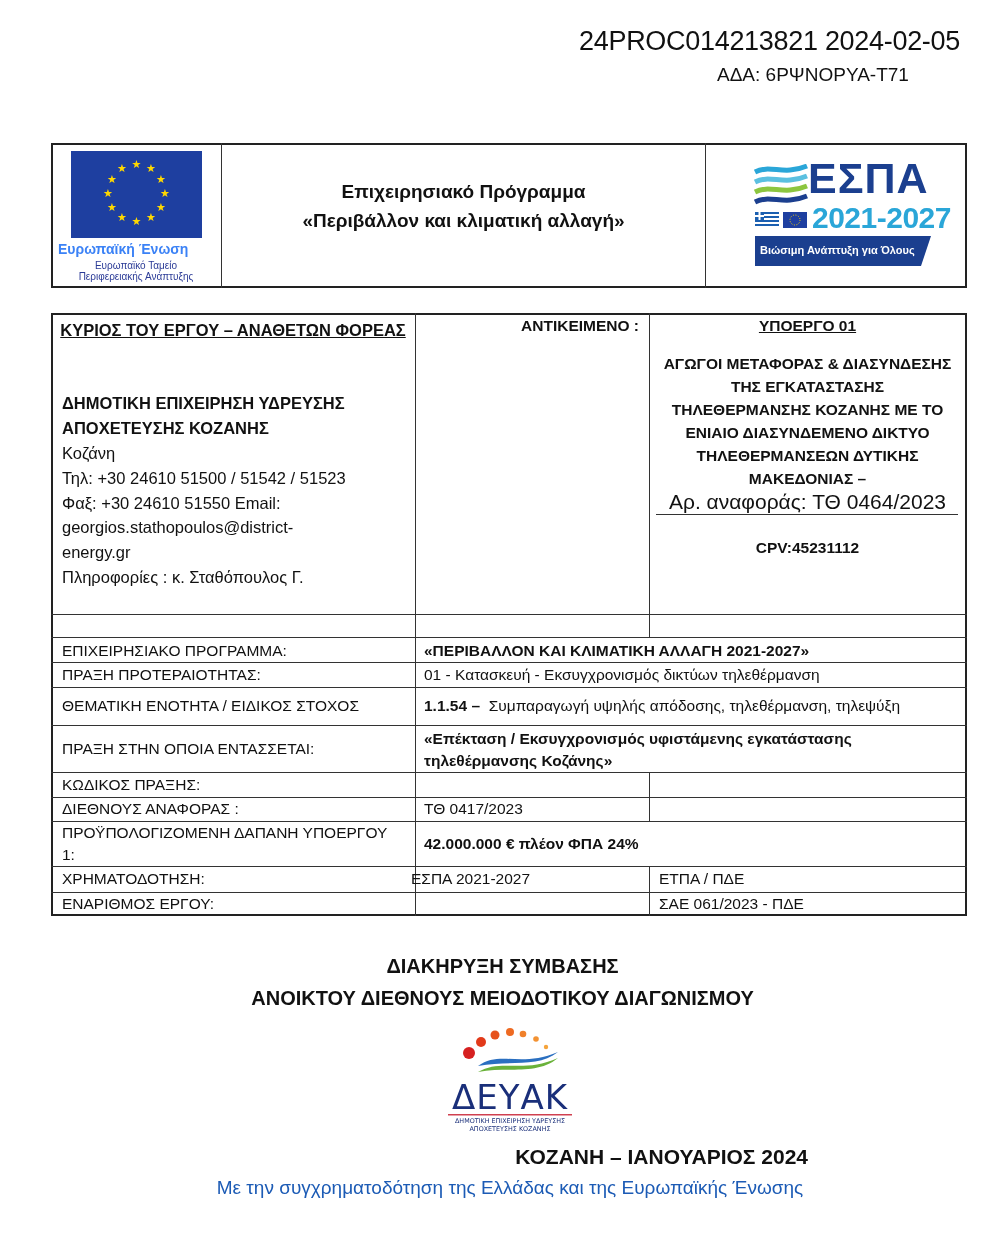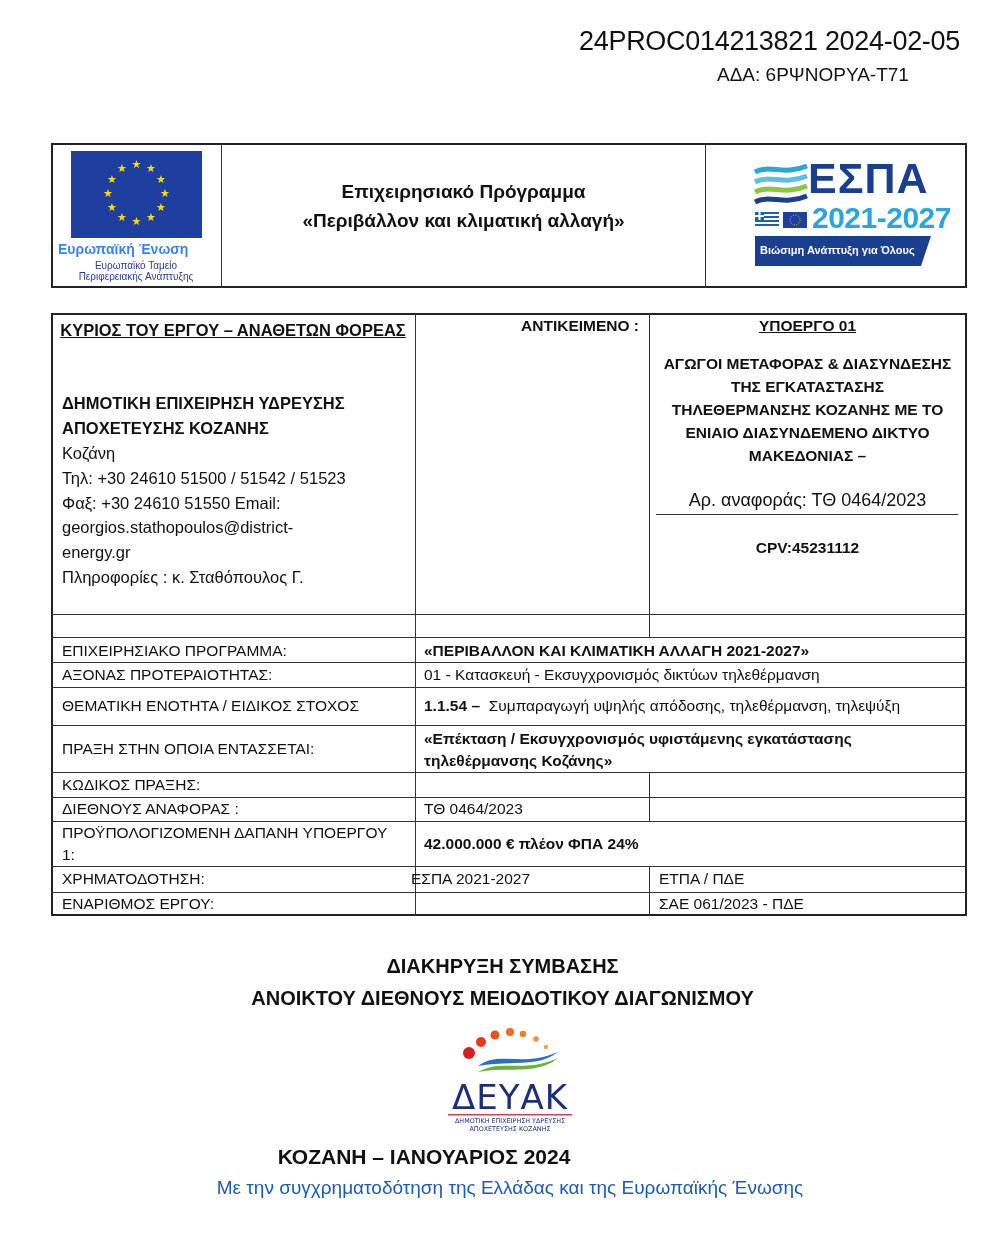--- a/index.html
+++ b/index.html
@@ -36,27 +36,27 @@
   .vline { position: absolute; width: 1px; background: #333; }
   .cell { position: absolute; font-size: 15.5px; line-height: 22px; white-space: nowrap; }
   .cell.b { font-weight: bold; }
 
   #owner-heading { left: 53px; width: 360px; top: 318px; text-align: center; font-weight: bold; font-size: 16.5px; line-height: 25px; text-decoration: underline; white-space: normal; }
   #owner-name { left: 62px; top: 391px; font-weight: bold; font-size: 16.5px; line-height: 25px; }
   #owner-lines { left: 62px; top: 441px; font-size: 16.5px; line-height: 24.8px; }
   #object-label { left: 417px; width: 222px; top: 317px; text-align: right; font-weight: bold; font-size: 15.5px; }
   #subproject-title { left: 650px; width: 315px; top: 317px; text-align: center; font-weight: bold; font-size: 15.5px; text-decoration: underline; }
   #subproject-desc { left: 650px; width: 315px; top: 352px; text-align: center; font-weight: bold; font-size: 15.5px; line-height: 23px; }
-  #ref-line { left: 650px; width: 315px; top: 490px; text-align: center; font-size: 18px; }
+  #ref-line { left: 650px; width: 315px; top: 490px; text-align: center; font-size: 21px; }
   #cpv { left: 650px; width: 315px; top: 539px; text-align: center; font-weight: bold; font-size: 15.5px; }
 
   #title1 { left: 0; width: 1005px; top: 955px; text-align: center; font-size: 20px; font-weight: bold; }
   #title2 { left: 0; width: 1005px; top: 987px; text-align: center; font-size: 20px; font-weight: bold; }
   #deyak { left: 440px; top: 1020px; width: 140px; height: 118px; }
-  #place-date { left: 0; width: 808px; top: 1145px; text-align: center; font-size: 21px; font-weight: bold; padding-left: 20px; }
+  #place-date { left: 0; width: 808px; top: 1145px; text-align: right; font-size: 21px; font-weight: bold; }
   #cofund { left: 0; width: 1020px; top: 1177px; text-align: center; font-size: 19px; color: #1c5bb5; }
 </style>
 </head>
 <body>
 
 <div id="doc-id" class="abs">24PROC014213821 2024-02-05</div>
 <div id="ada" class="abs">ΑΔΑ: 6ΡΨΝΟΡΥΑ-Τ71</div>
 
 <div id="header-box" class="abs"></div>
 <div id="hb-div1" class="abs"></div>
@@ -157,47 +157,48 @@
   <div>energy.gr</div>
   <div>Πληροφορίες : κ. Σταθόπουλος Γ.</div>
 </div>
 <div id="object-label" class="abs">ΑΝΤΙΚΕΙΜΕΝΟ :</div>
 <div id="subproject-title" class="abs">ΥΠΟΕΡΓΟ 01</div>
 <div id="subproject-desc" class="abs">
   <div>ΑΓΩΓΟΙ ΜΕΤΑΦΟΡΑΣ &amp; ΔΙΑΣΥΝΔΕΣΗΣ</div>
   <div>ΤΗΣ ΕΓΚΑΤΑΣΤΑΣΗΣ</div>
   <div>ΤΗΛΕΘΕΡΜΑΝΣΗΣ ΚΟΖΑΝΗΣ ΜΕ ΤΟ</div>
   <div>ΕΝΙΑΙΟ ΔΙΑΣΥΝΔΕΜΕΝΟ ΔΙΚΤΥΟ</div>
+  <div>ΤΗΛΕΘΕΡΜΑΝΣΕΩΝ ΔΥΤΙΚΗΣ</div>
   <div>ΜΑΚΕΔΟΝΙΑΣ –</div>
 </div>
 <div id="ref-line" class="abs">Αρ. αναφοράς: ΤΘ 0464/2023</div>
 <div id="cpv" class="abs">CPV:45231112</div>
 
 <div class="cell" style="left:62px; top:640px;">ΕΠΙΧΕΙΡΗΣΙΑΚΟ ΠΡΟΓΡΑΜΜΑ:</div>
 <div class="cell b" style="left:424px; top:640px;">«ΠΕΡΙΒΑΛΛΟΝ ΚΑΙ ΚΛΙΜΑΤΙΚΗ ΑΛΛΑΓΗ 2021-2027»</div>
 
-<div class="cell" style="left:62px; top:664px;">ΑΞΟΝΑΣ ΠΡΟΤΕΡΑΙΟΤΗΤΑΣ:</div>
+<div class="cell" style="left:62px; top:664px;">ΠΡΑΞΗ ΠΡΟΤΕΡΑΙΟΤΗΤΑΣ:</div>
 <div class="cell" style="left:424px; top:664px;">01 - Κατασκευή - Εκσυγχρονισμός δικτύων τηλεθέρμανση</div>
 
 <div class="cell" style="left:62px; top:695px;">ΘΕΜΑΤΙΚΗ ΕΝΟΤΗΤΑ / ΕΙΔΙΚΟΣ ΣΤΟΧΟΣ</div>
 <div class="cell" style="left:424px; top:695px;">
   <b>1.1.54 –</b>&nbsp;
   <span>Συμπαραγωγή υψηλής απόδοσης, τηλεθέρμανση, τηλεψύξη</span>
 </div>
 
 <div class="cell" style="left:62px; top:738px;">ΠΡΑΞΗ ΣΤΗΝ ΟΠΟΙΑ ΕΝΤΑΣΣΕΤΑΙ:</div>
 <div class="cell b" style="left:424px; top:728px;">
   <div>«Επέκταση / Εκσυγχρονισμός υφιστάμενης εγκατάστασης</div>
   <div>τηλεθέρμανσης Κοζάνης»</div>
 </div>
 
 <div class="cell" style="left:62px; top:774px;">ΚΩΔΙΚΟΣ ΠΡΑΞΗΣ:</div>
 
 <div class="cell" style="left:62px; top:798px;">ΔΙΕΘΝΟΥΣ ΑΝΑΦΟΡΑΣ :</div>
-<div class="cell" style="left:424px; top:798px;">ΤΘ 0464/2023</div>
+<div class="cell" style="left:424px; top:798px;">ΤΘ 0417/2023</div>
 
 <div class="cell" style="left:62px; top:822px;">
   <div>ΠΡΟΫΠΟΛΟΓΙΖΟΜΕΝΗ ΔΑΠΑΝΗ ΥΠΟΕΡΓΟΥ</div>
   <div>1:</div>
 </div>
 <div class="cell b" style="left:424px; top:833px;">42.000.000 € πλέον ΦΠΑ 24%</div>
 
 <div class="cell" style="left:62px; top:868px;">ΧΡΗΜΑΤΟΔΟΤΗΣΗ:</div>
 <div class="cell" style="left:411px; top:868px;">ΕΣΠΑ 2021-2027</div>
 <div class="cell" style="left:659px; top:868px;">ΕΤΠΑ / ΠΔΕ</div>

